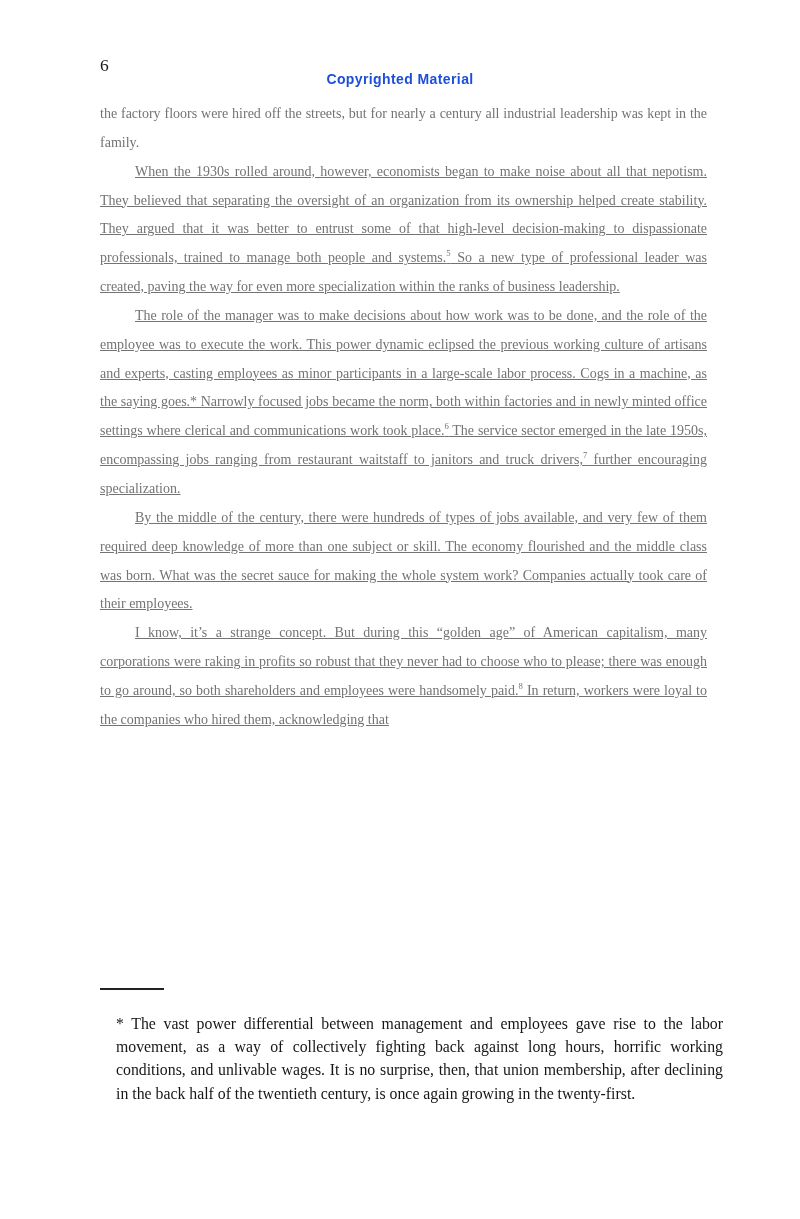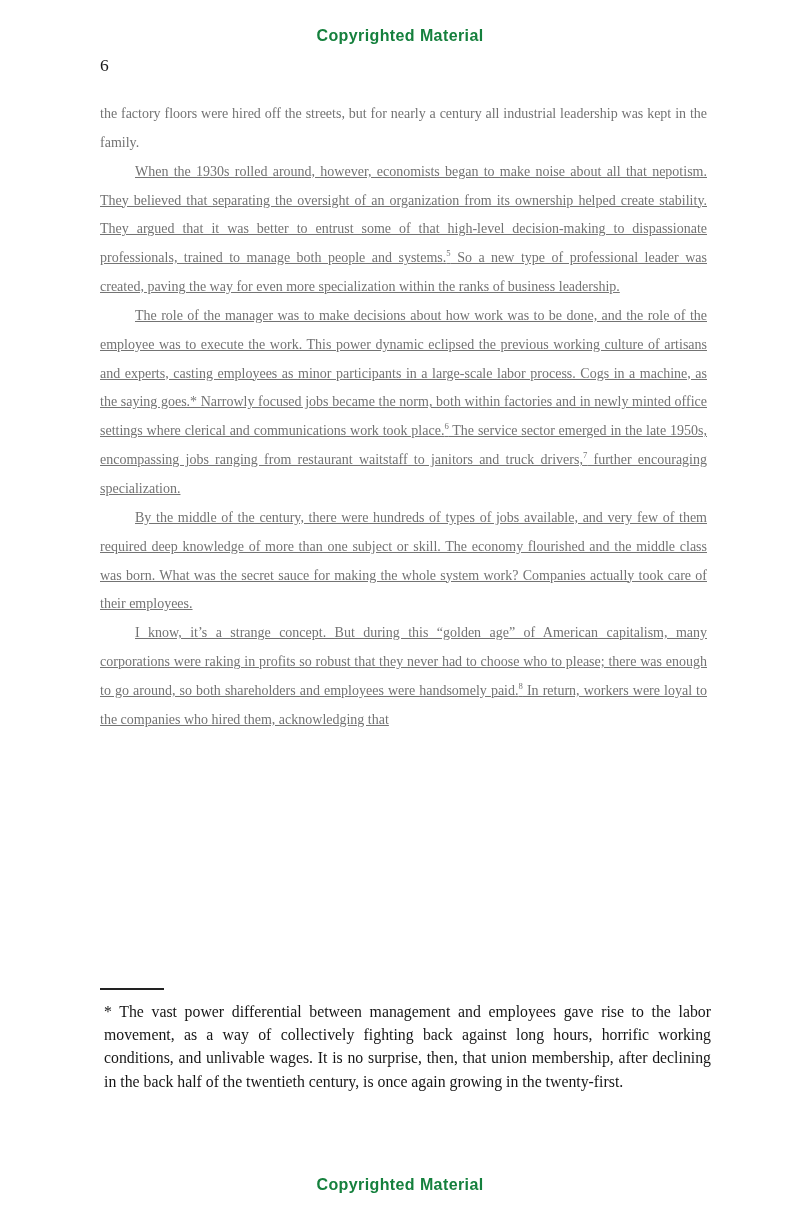--- a/index.html
+++ b/index.html
@@ -15,24 +15,25 @@
     font-family: "Liberation Serif", "DejaVu Serif", serif;
     color: #161616;
     overflow: hidden;
   }
   .copyright {
     position: absolute;
     left: 0;
     width: 100%;
     text-align: center;
     font-family: "Liberation Sans", "DejaVu Sans", sans-serif;
-    font-size: 16px;
+    font-size: 14px;
     font-weight: 600;
     letter-spacing: 0.4px;
-    color: #15803d;
+    color: #1d4ed8;
+    margin-top: 44px;
   }
   .copyright.top { top: 27px; }
   .copyright.bottom { top: 1176px; }
   .header {
     position: absolute;
     top: 55px;
     left: 100px;
     right: 95px;
     height: 22px;
   }
@@ -75,21 +76,21 @@
     left: 100px;
     width: 64px;
     height: 2px;
     background: #222222;
   }
   .footnote {
     position: absolute;
     top: 996px;
     left: 100px;
     width: 607px;
-    margin: 4px;
+    margin: 16px;
     font-size: 15.8px;
     line-height: 23.2px;
     text-align: justify;
     color: #161616;
   }
 </style>
 </head>
 <body>
 
 <div class="page">

